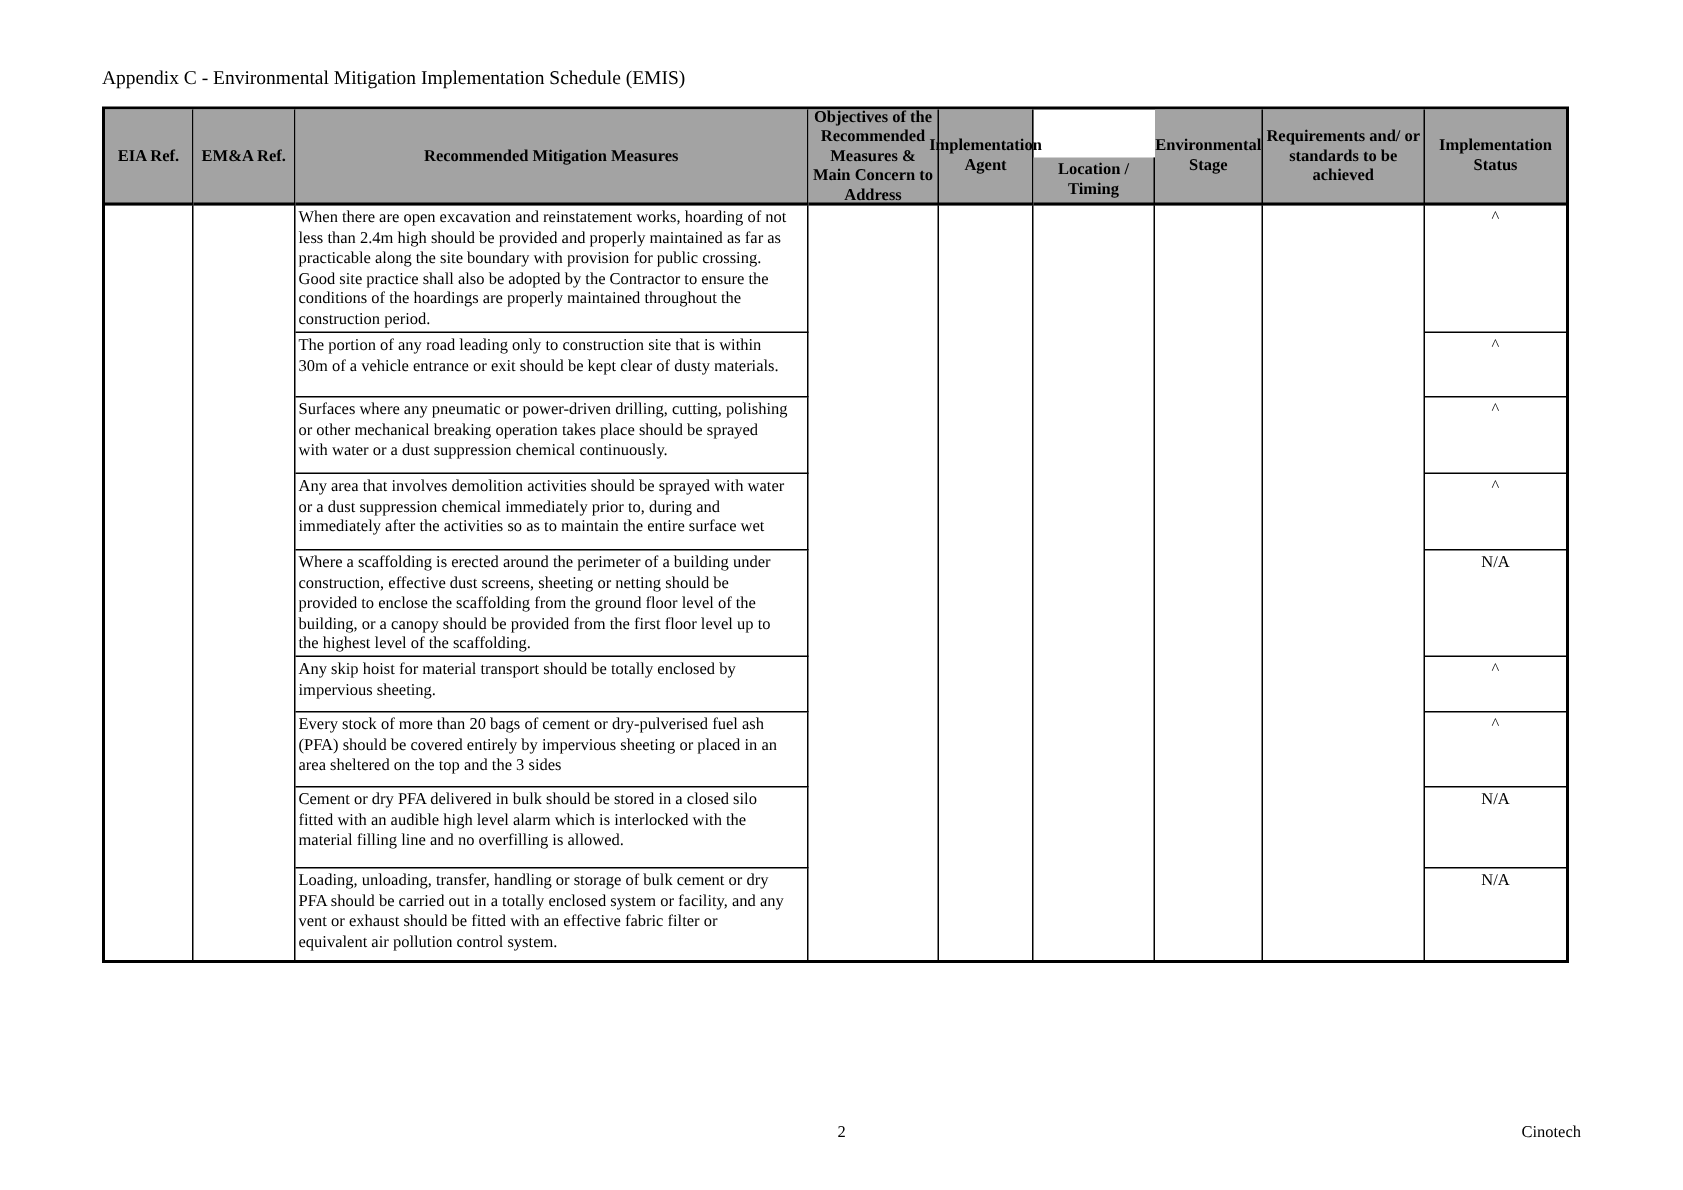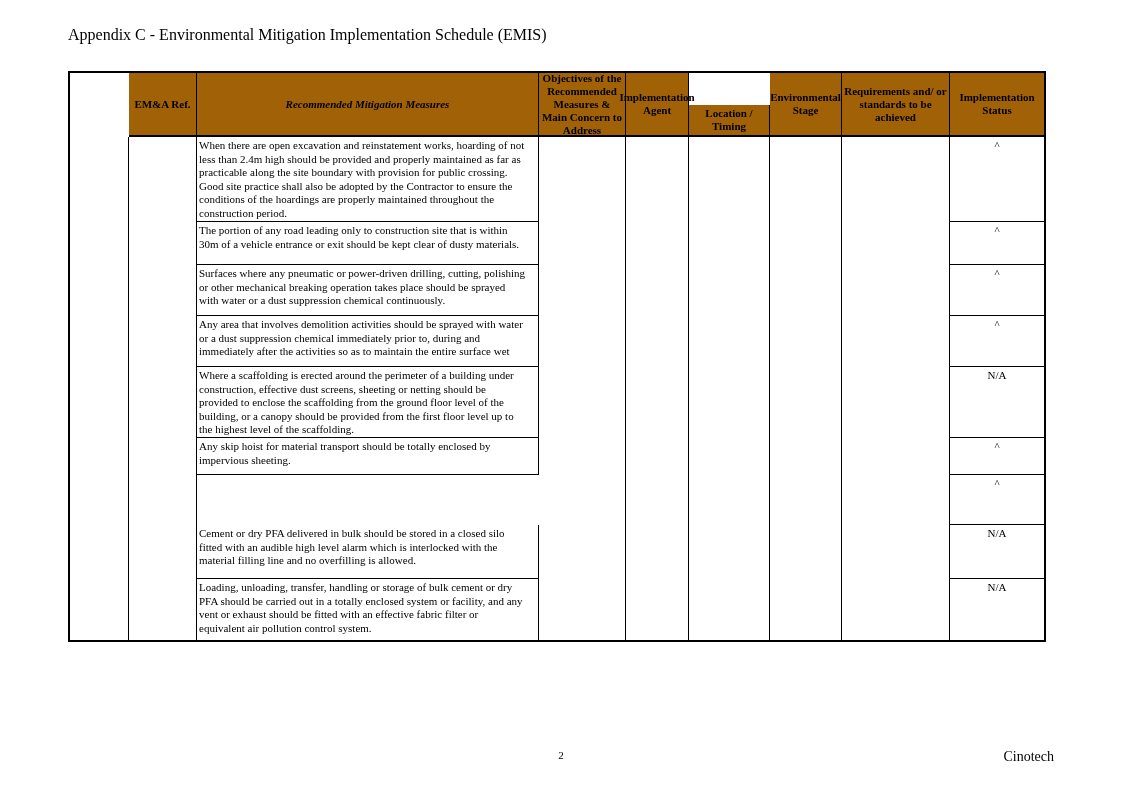--- a/index.html
+++ b/index.html
@@ -8,37 +8,37 @@
     width: 1122px;
     height: 793px;
     background: #ffffff;
     font-family: "Liberation Serif", serif;
     color: #000;
     overflow: hidden;
   }
   .doc-title {
     position: absolute;
     left: 68px;
-    top: 26px;
-    font-size: 16px;
+    top: 44px;
+    font-size: 13px;
     white-space: nowrap;
   }
   .emis-table {
     position: absolute;
     left: 68px;
     top: 71px;
     display: grid;
     grid-template-columns: 59px 68px 342px 87px 63px 81px 72px 108px 94px;
     grid-template-rows: 64px 85px 43px 51px 51px 71px 37px 50px 54px 61px;
     border: 2px solid #000;
     background: #fff;
     box-sizing: content-box;
   }
   .hc {
-    background: #a16207;
+    background: #a3a3a3;
     border-right: 1px solid #000;
     border-bottom: 2px solid #000;
     display: flex;
     align-items: center;
     justify-content: center;
     text-align: center;
     font-weight: bold;
     font-size: 11px;
     line-height: 13px;
     padding: 1px 2px;
@@ -80,34 +80,35 @@
     left: 0;
     top: 749px;
     width: 1122px;
     text-align: center;
     font-size: 11px;
   }
   .footer-company {
     position: absolute;
     right: 68px;
     top: 749px;
-    font-size: 14px;
+    font-size: 11px;
   }
 </style>
 </head>
 <body>
 
 <div class="page">
 
   <div class="doc-title">Appendix C - Environmental Mitigation Implementation Schedule (EMIS)</div>
 
   <div class="emis-table">
 
+    <div class="hc" style="grid-column:1;grid-row:1;">EIA Ref.</div>
     <div class="hc" style="grid-column:2;grid-row:1;">EM&amp;A Ref.</div>
-    <div class="hc" style="grid-column:3;grid-row:1;font-style:italic;">Recommended Mitigation Measures</div>
+    <div class="hc" style="grid-column:3;grid-row:1;">Recommended Mitigation Measures</div>
     <div class="hc" style="grid-column:4;grid-row:1;">Objectives of the Recommended Measures &amp; Main Concern to Address</div>
     <div class="hc" style="grid-column:5;grid-row:1;">Implementation Agent</div>
     <div class="hc" style="grid-column:6;grid-row:1;margin-top:32px;">Location / Timing</div>
     <div class="hc" style="grid-column:7;grid-row:1;">Environmental Stage</div>
     <div class="hc last-col" style="grid-column:9;grid-row:1;">Implementation Status</div>
     <div class="hc" style="grid-column:8;grid-row:1;">Requirements and/ or standards to be achieved</div>
 
     <div class="tall" style="grid-column:1;"></div>
     <div class="tall" style="grid-column:2;"></div>
     <div class="tall" style="grid-column:4;"></div>
@@ -115,20 +116,21 @@
     <div class="tall" style="grid-column:6;"></div>
     <div class="tall" style="grid-column:7;"></div>
     <div class="tall" style="grid-column:8;"></div>
 
     <div class="mc" style="grid-row:2;">When there are open excavation and reinstatement works, hoarding of not less than 2.4m high should be provided and properly maintained as far as practicable along the site boundary with provision for public crossing. Good site practice shall also be adopted by the Contractor to ensure the conditions of the hoardings are properly maintained throughout the construction period.</div>
     <div class="mc" style="grid-row:3;">The portion of any road leading only to construction site that is within 30m of a vehicle entrance or exit should be kept clear of dusty materials.</div>
     <div class="mc" style="grid-row:5;">Any area that involves demolition activities should be sprayed with water or a dust suppression chemical immediately prior to, during and immediately after the activities so as to maintain the entire surface wet</div>
     <div class="mc" style="grid-row:4;">Surfaces where any pneumatic or power-driven drilling, cutting, polishing or other mechanical breaking operation takes place should be sprayed with water or a dust suppression chemical continuously.</div>
     <div class="mc" style="grid-row:6;">Where a scaffolding is erected around the perimeter of a building under construction, effective dust screens, sheeting or netting should be provided to enclose the scaffolding from the ground floor level of the building, or a canopy should be provided from the first floor level up to the highest level of the scaffolding.</div>
     <div class="mc" style="grid-row:7;">Any skip hoist for material transport should be totally enclosed by impervious sheeting.</div>
+    <div class="mc" style="grid-row:8;">Every stock of more than 20 bags of cement or dry-pulverised fuel ash (PFA) should be covered entirely by impervious sheeting or placed in an area sheltered on the top and the 3 sides</div>
     <div class="mc" style="grid-row:9;">Cement or dry PFA delivered in bulk should be stored in a closed silo fitted with an audible high level alarm which is interlocked with the material filling line and no overfilling is allowed.</div>
     <div class="mc last-row" style="grid-row:10;">Loading, unloading, transfer, handling or storage of bulk cement or dry PFA should be carried out in a totally enclosed system or facility, and any vent or exhaust should be fitted with an effective fabric filter or equivalent air pollution control system.</div>
 
     <div class="sc" style="grid-row:2;">^</div>
     <div class="sc" style="grid-row:3;">^</div>
     <div class="sc" style="grid-row:4;">^</div>
     <div class="sc" style="grid-row:5;">^</div>
     <div class="sc" style="grid-row:6;">N/A</div>
     <div class="sc" style="grid-row:7;">^</div>
     <div class="sc" style="grid-row:8;">^</div>

